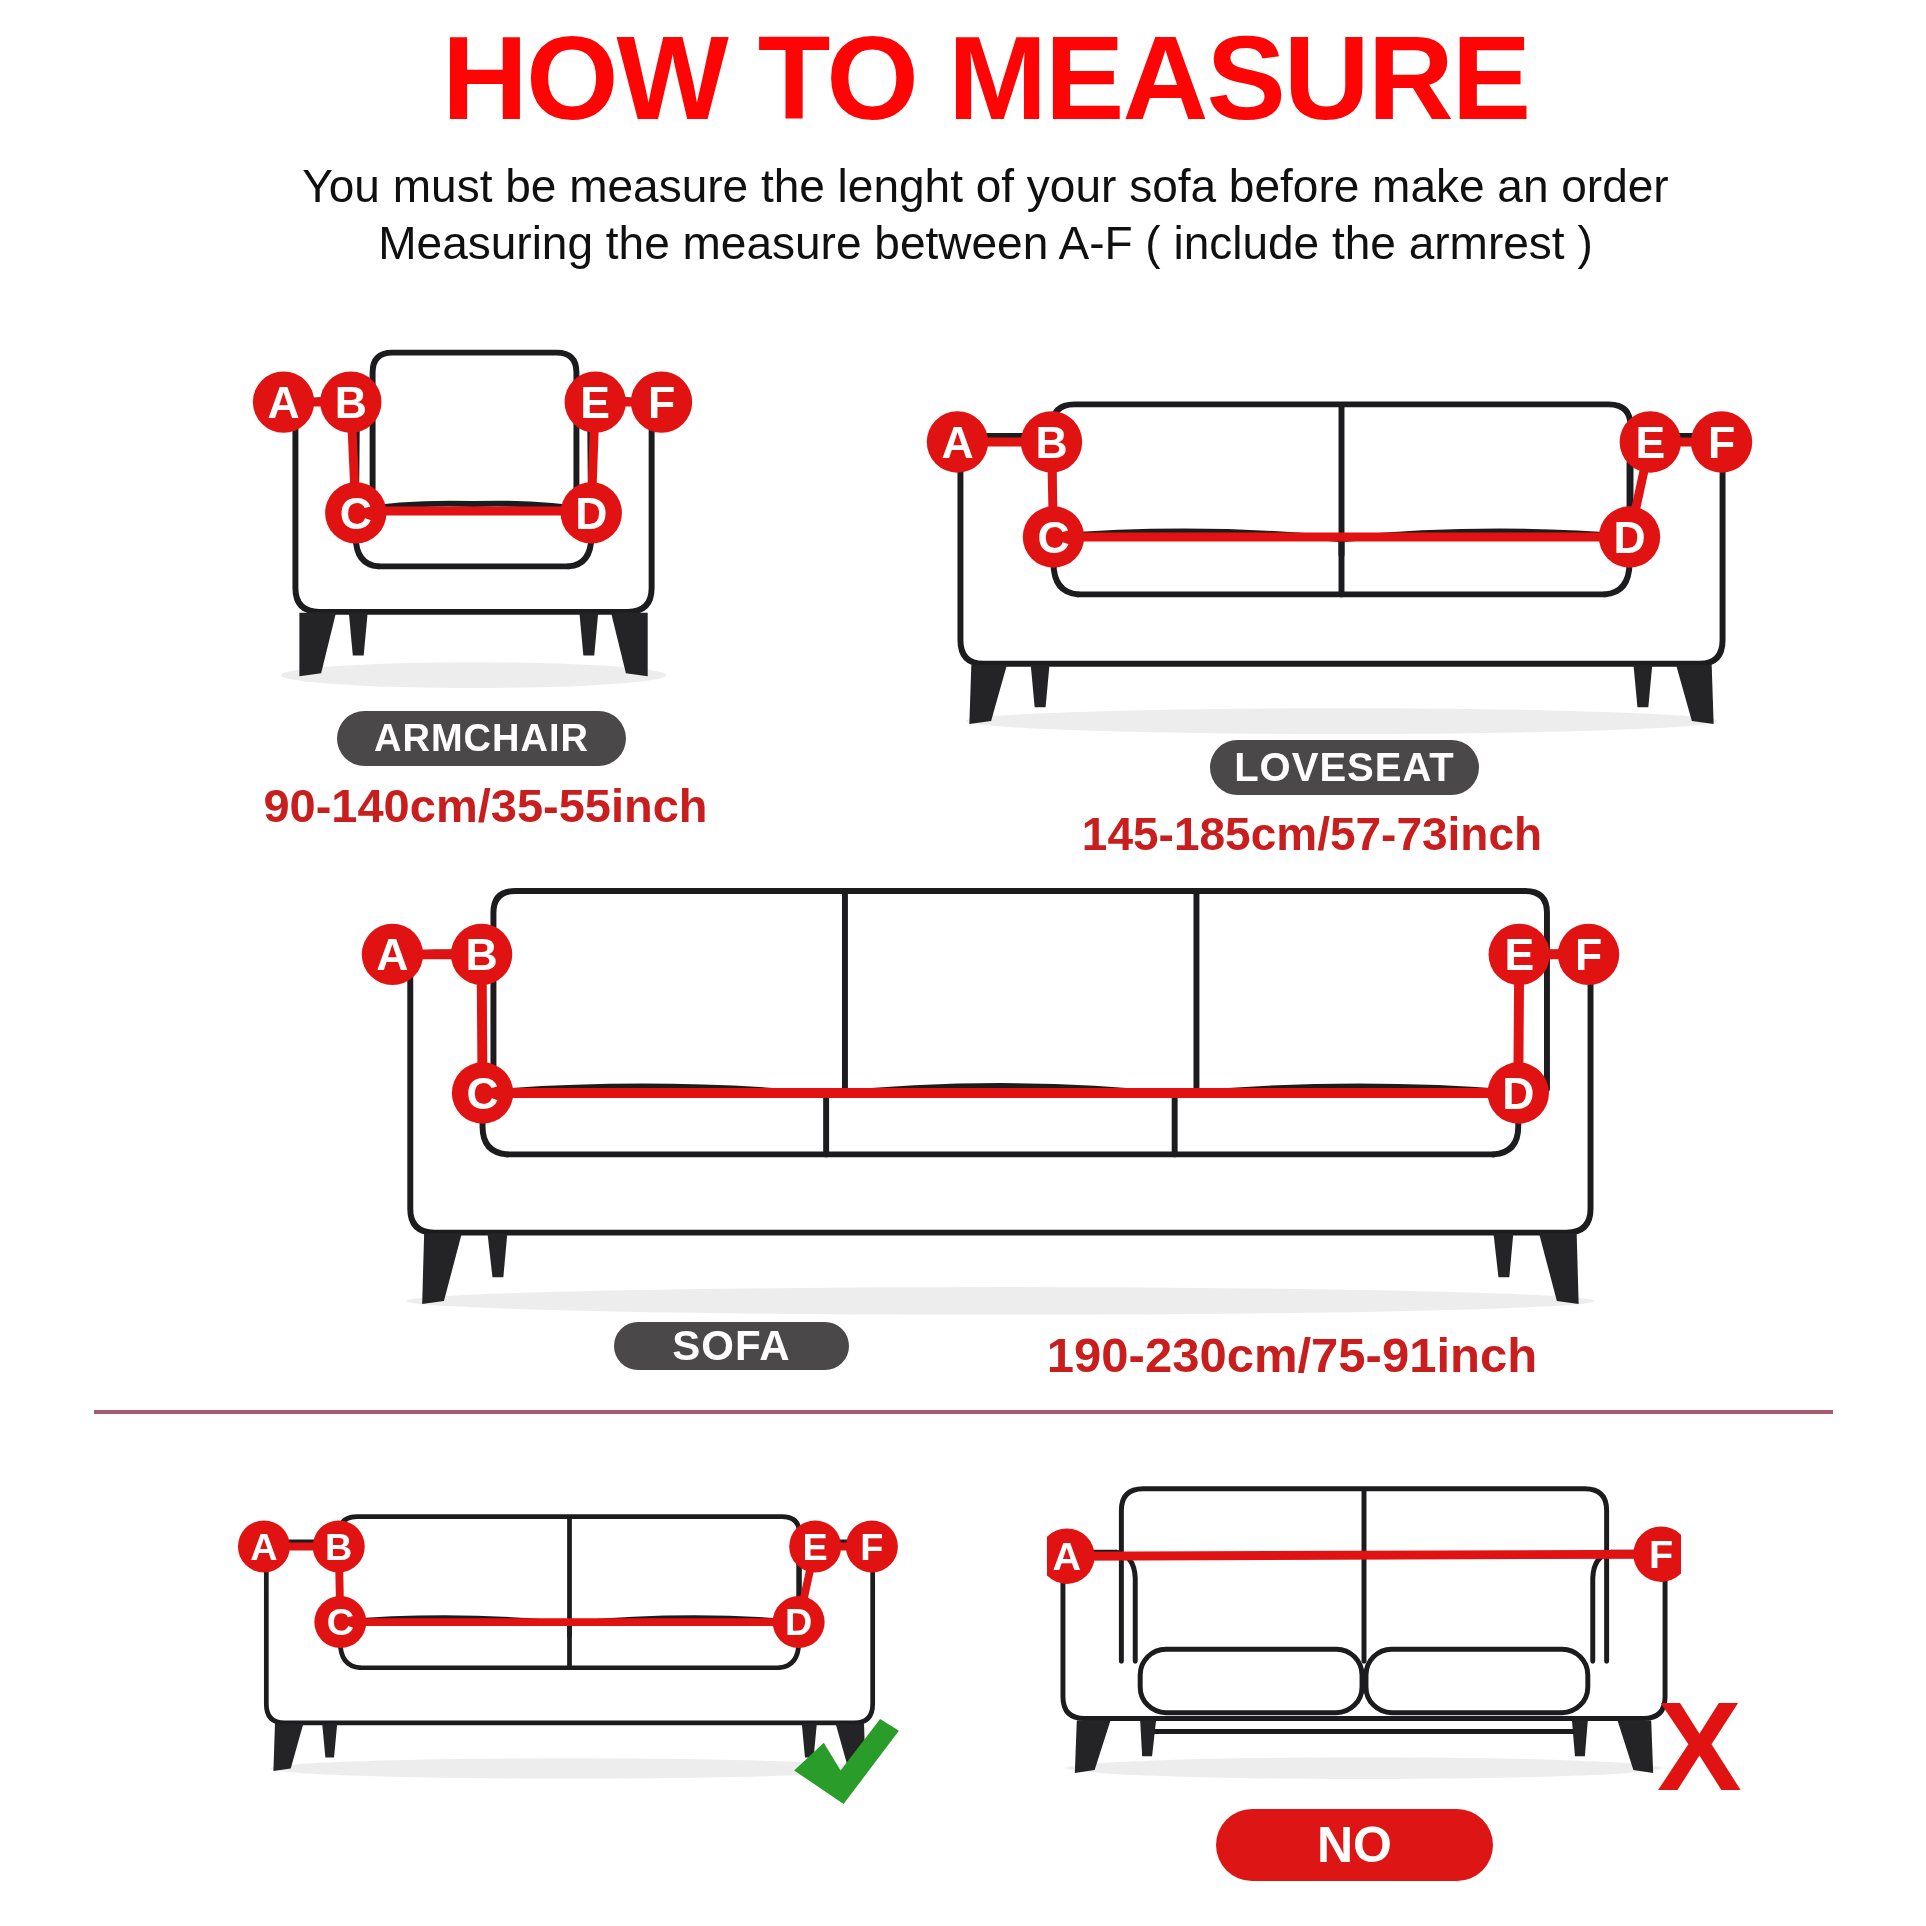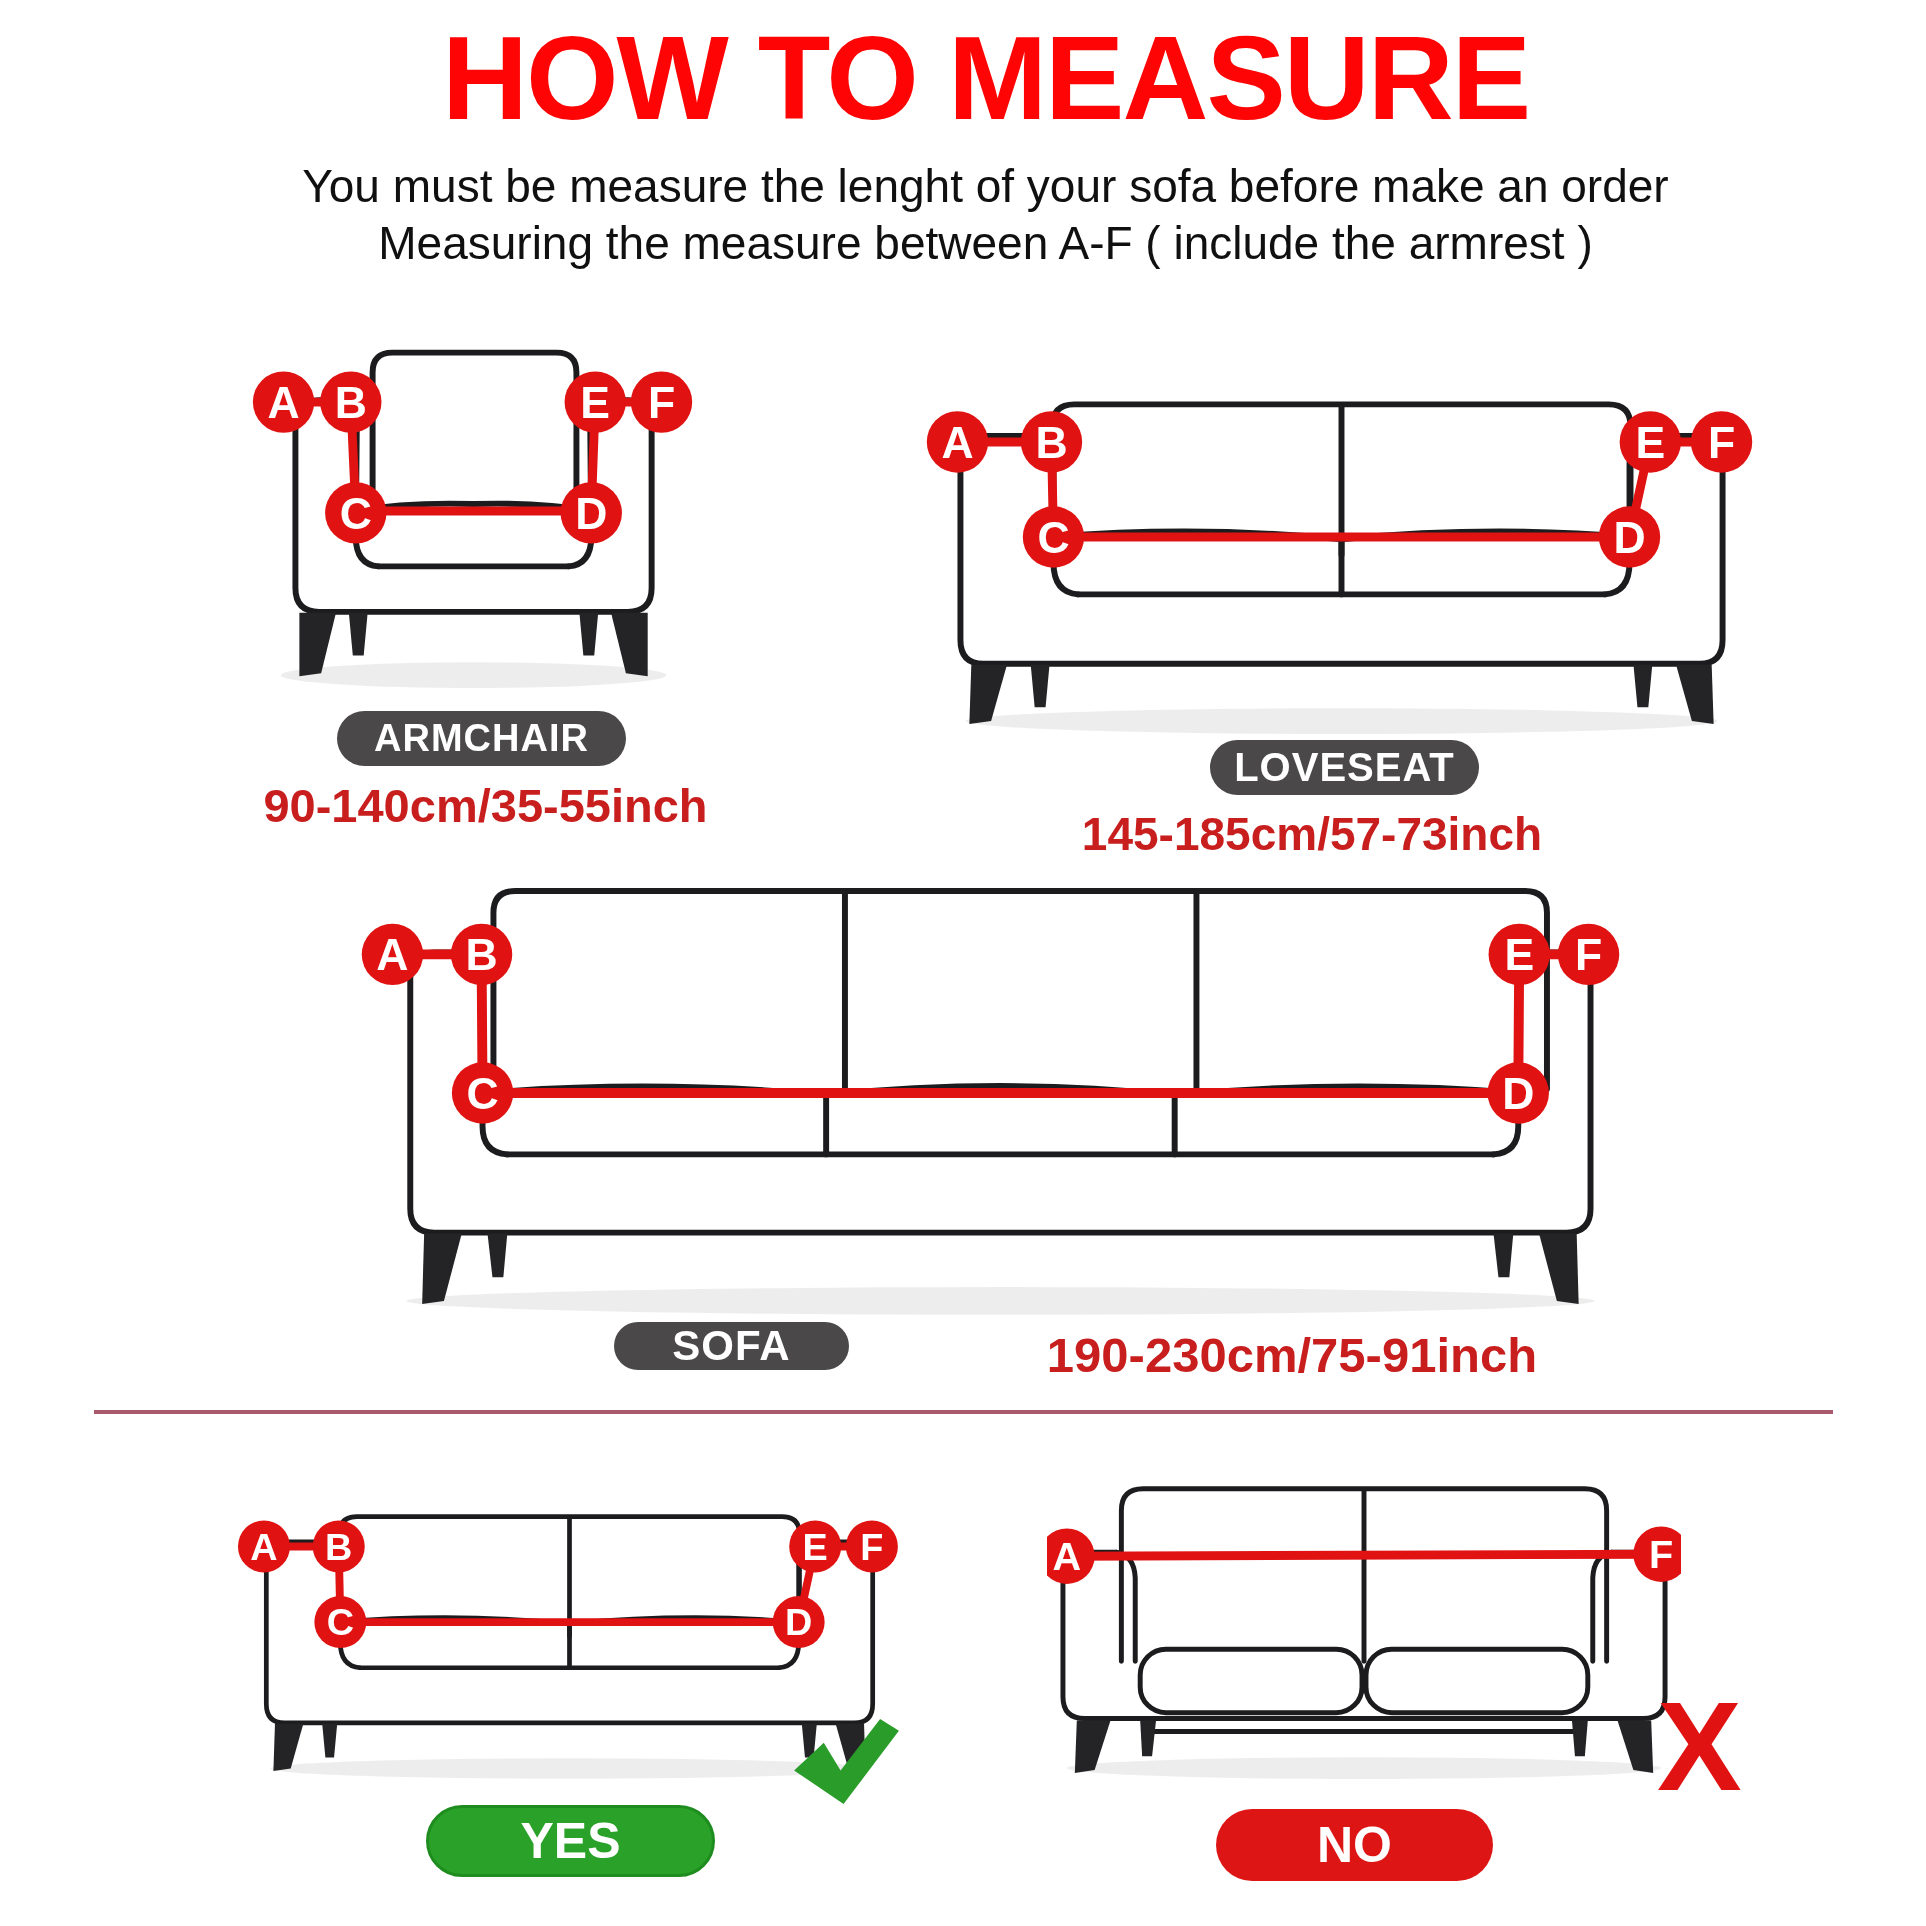--- a/index.html
+++ b/index.html
@@ -166,23 +166,20 @@
         <text class="pl" x="731" y="222" dy="17" font-size="48">D</text>
       <circle class="pt" cx="752" cy="126" r="33"></circle>
         <text class="pl" x="752" y="126" dy="17" font-size="48">E</text>
       <circle class="pt" cx="824" cy="126" r="33"></circle>
         <text class="pl" x="824" y="126" dy="17" font-size="48">F</text>
     </g>
   </svg>
   <svg class="abs" style="left:792px;top:1719px;" width="111" height="87" viewBox="0 0 112 88">
     <path d="M 2,52 L 32,24 L 49,52 L 89,0 L 108,12 L 52,86 Z" fill="#2a9c2a"></path>
   </svg>
-  <div class="abs verdict-pill" style="left:426px;top:1805px;width:283px;height:66px;font-size:50px;background:#2aa22a;border:3px solid #1f8c1f;">
-    <span>YES</span>
-  </div>
 
   <svg class="abs lineart" style="left:1047px;top:1473px;" width="634" height="307" viewBox="0 0 640 310">
     <ellipse class="shadow" cx="320" cy="298" rx="300" ry="11"></ellipse>
     <path class="s" stroke-width="5" d="M 75,190 L 75,38 Q 75,16 97,16 L 543,16 Q 565,16 565,38 L 565,190"></path>
     <path class="s" stroke-width="5" d="M 320,18 L 320,190"></path>
     <path class="s" stroke-width="5" d="M 70,80 L 38,80 Q 16,80 16,102 L 16,226 Q 16,248 38,248 L 602,248 Q 624,248 624,226 L 624,102 Q 624,80 602,80 L 570,80"></path>
     <path class="s" stroke-width="5" d="M 70,80 Q 88,83 89,106 L 89,190"></path>
     <path class="s" stroke-width="5" d="M 570,80 Q 552,83 551,106 L 551,190"></path>
     <rect class="s" stroke-width="5" x="94" y="178" width="224" height="64" rx="26" fill="none" stroke="#1c1c1e"></rect>
     <rect class="s" stroke-width="5" x="322" y="178" width="224" height="64" rx="26" fill="none" stroke="#1c1c1e"></rect>

